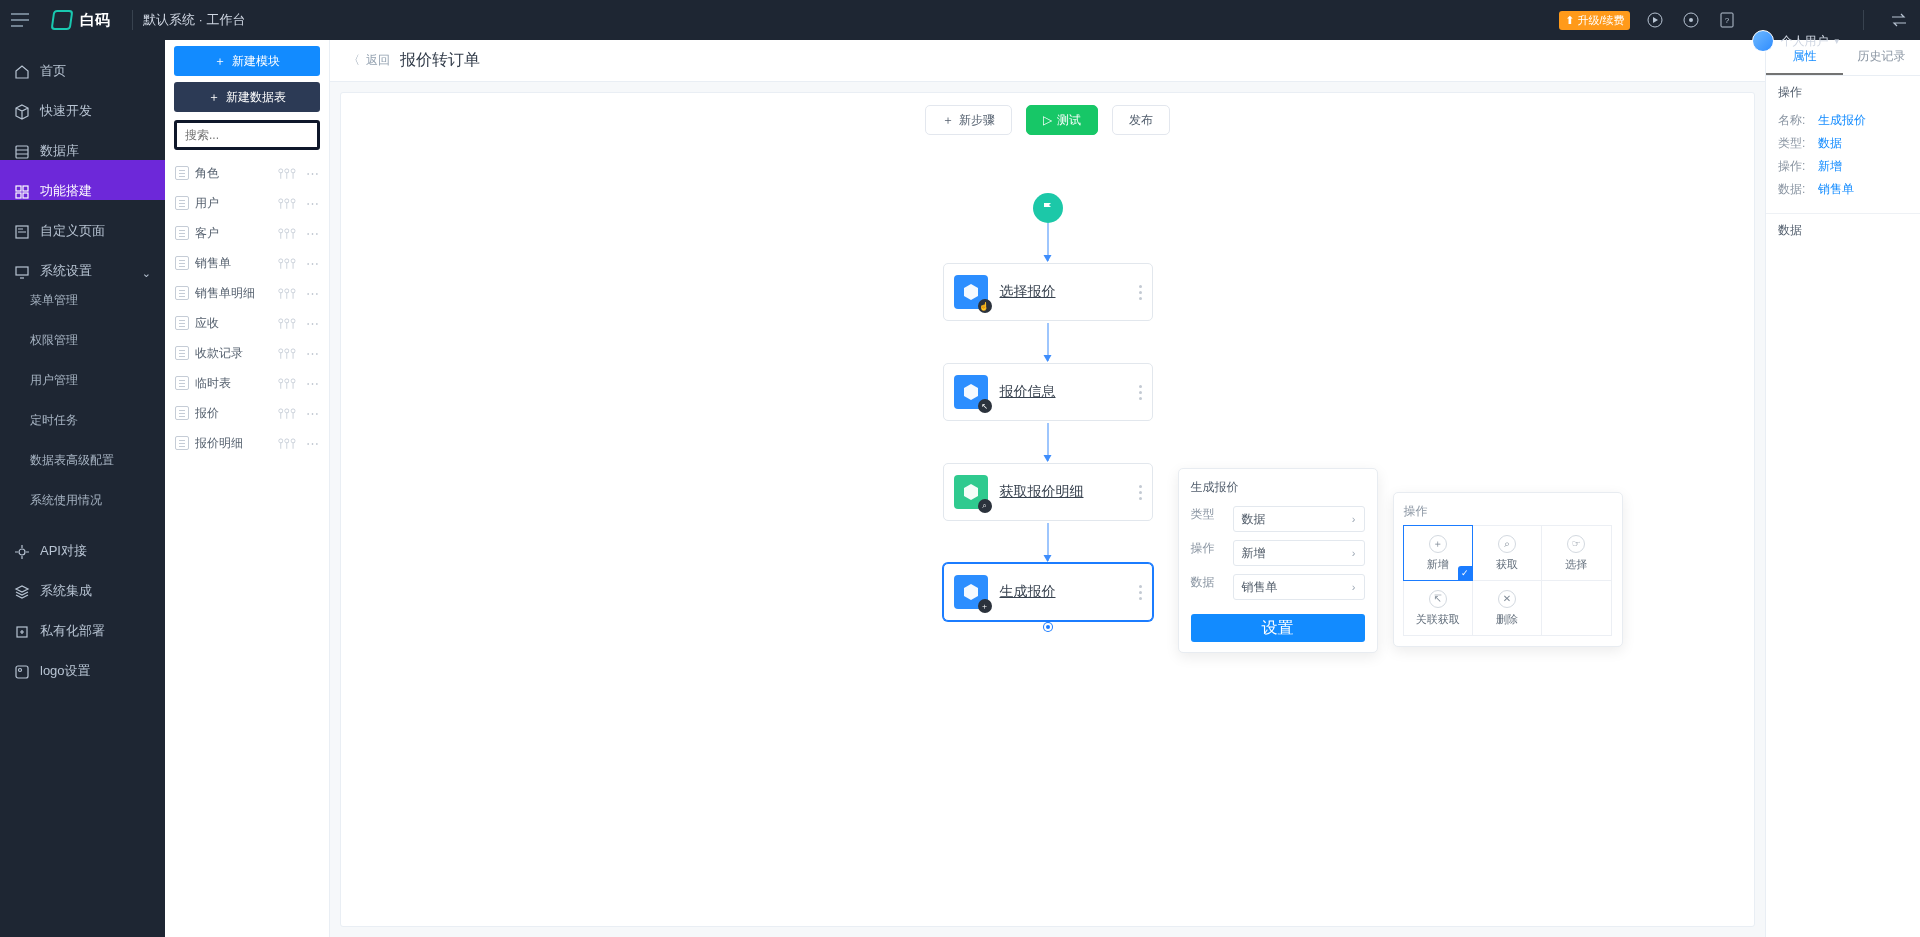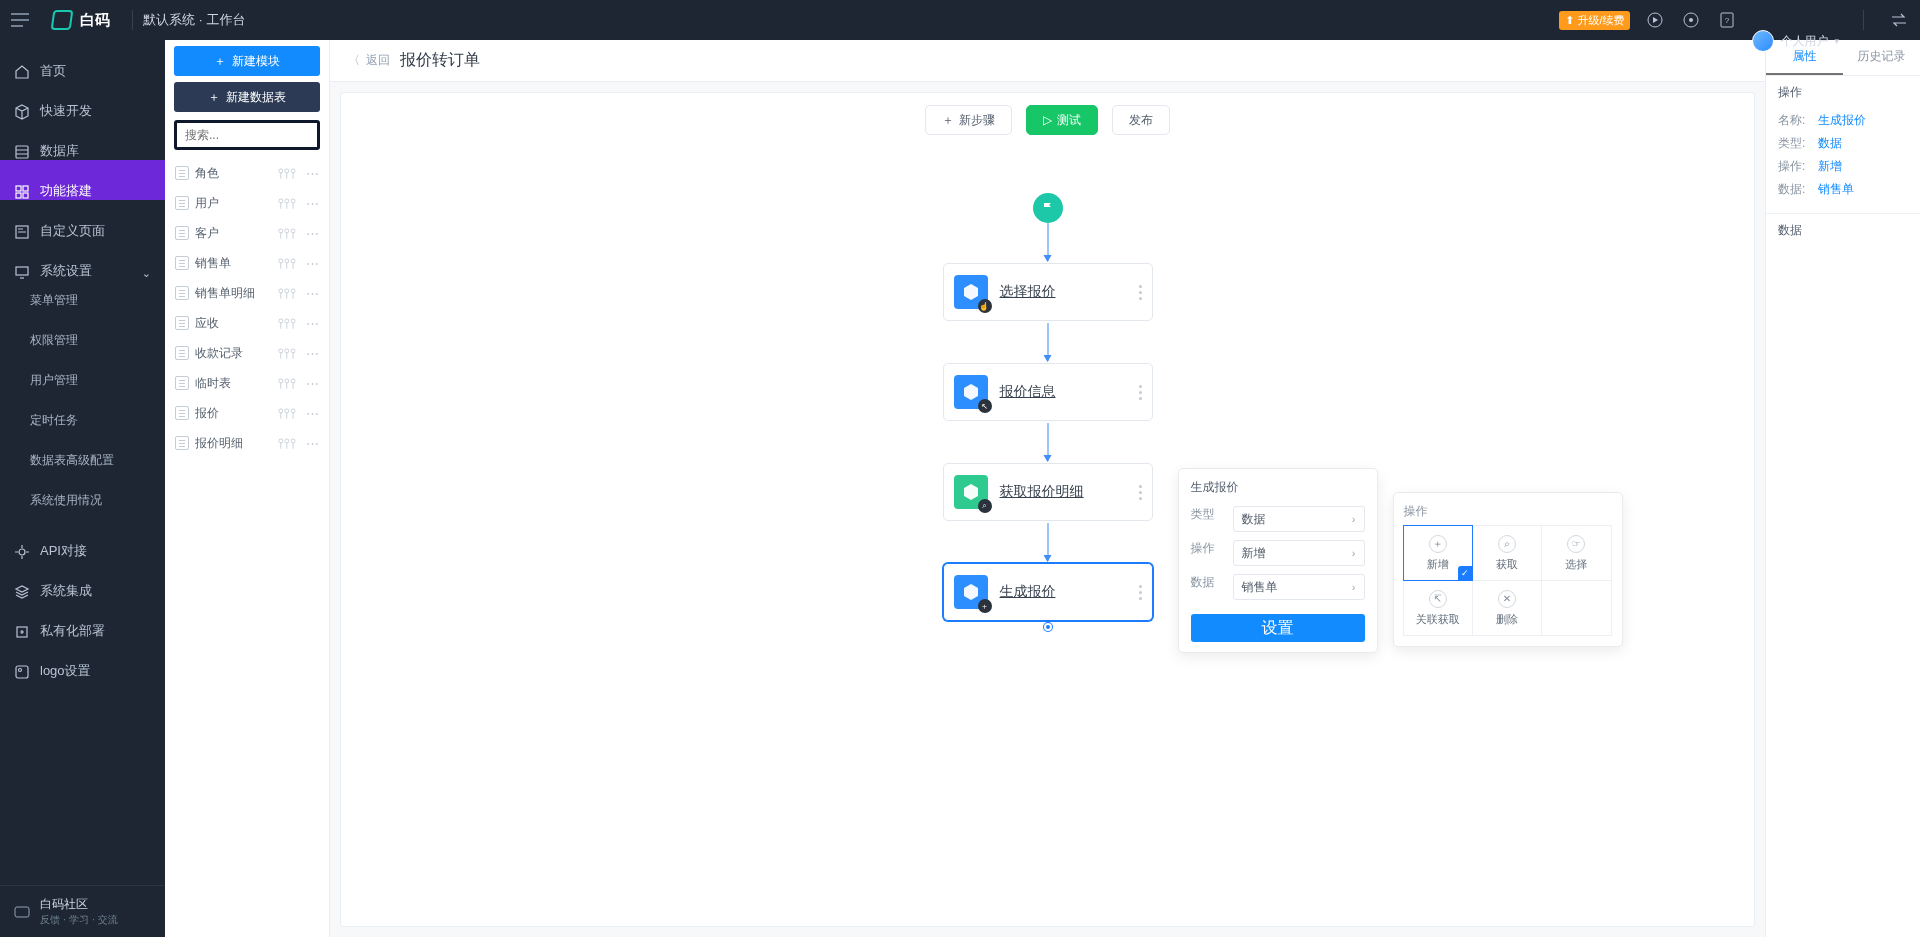--- a/index.html
+++ b/index.html
@@ -242,31 +242,20 @@
       <div class="nav-item">
         <span class="nav-icon">
           <svg width="16" height="16" viewBox="0 0 16 16" fill="none" stroke="currentColor" stroke-width="1.2">
             <rect x="2" y="2" width="12" height="12" rx="2"></rect>
             <circle cx="6" cy="6" r="1.5"></circle>
           </svg>
         </span>
     <span>logo设置</span>
       </div>
     </div>
-  <div class="nav-footer">
-    <div class="nav-icon">
-        <svg width="16" height="16" viewBox="0 0 16 16">
-          <rect x="1" y="3" width="14" height="10" rx="2" fill="none" stroke="#8fa1b3"></rect>
-        </svg>
-      </div>
-    <div>
-      <div class="ft-title">白码社区</div>
-      <div class="ft-sub">反馈 · 学习 · 交流</div>
-    </div>
-  </div>
 </div>
 
 <div class="module-panel">
   <div class="mod-btn blue">
     <span>＋</span>
     <span>新建模块</span>
   </div>
   <div class="mod-btn dark">
     <span>＋</span>
     <span>新建数据表</span>

